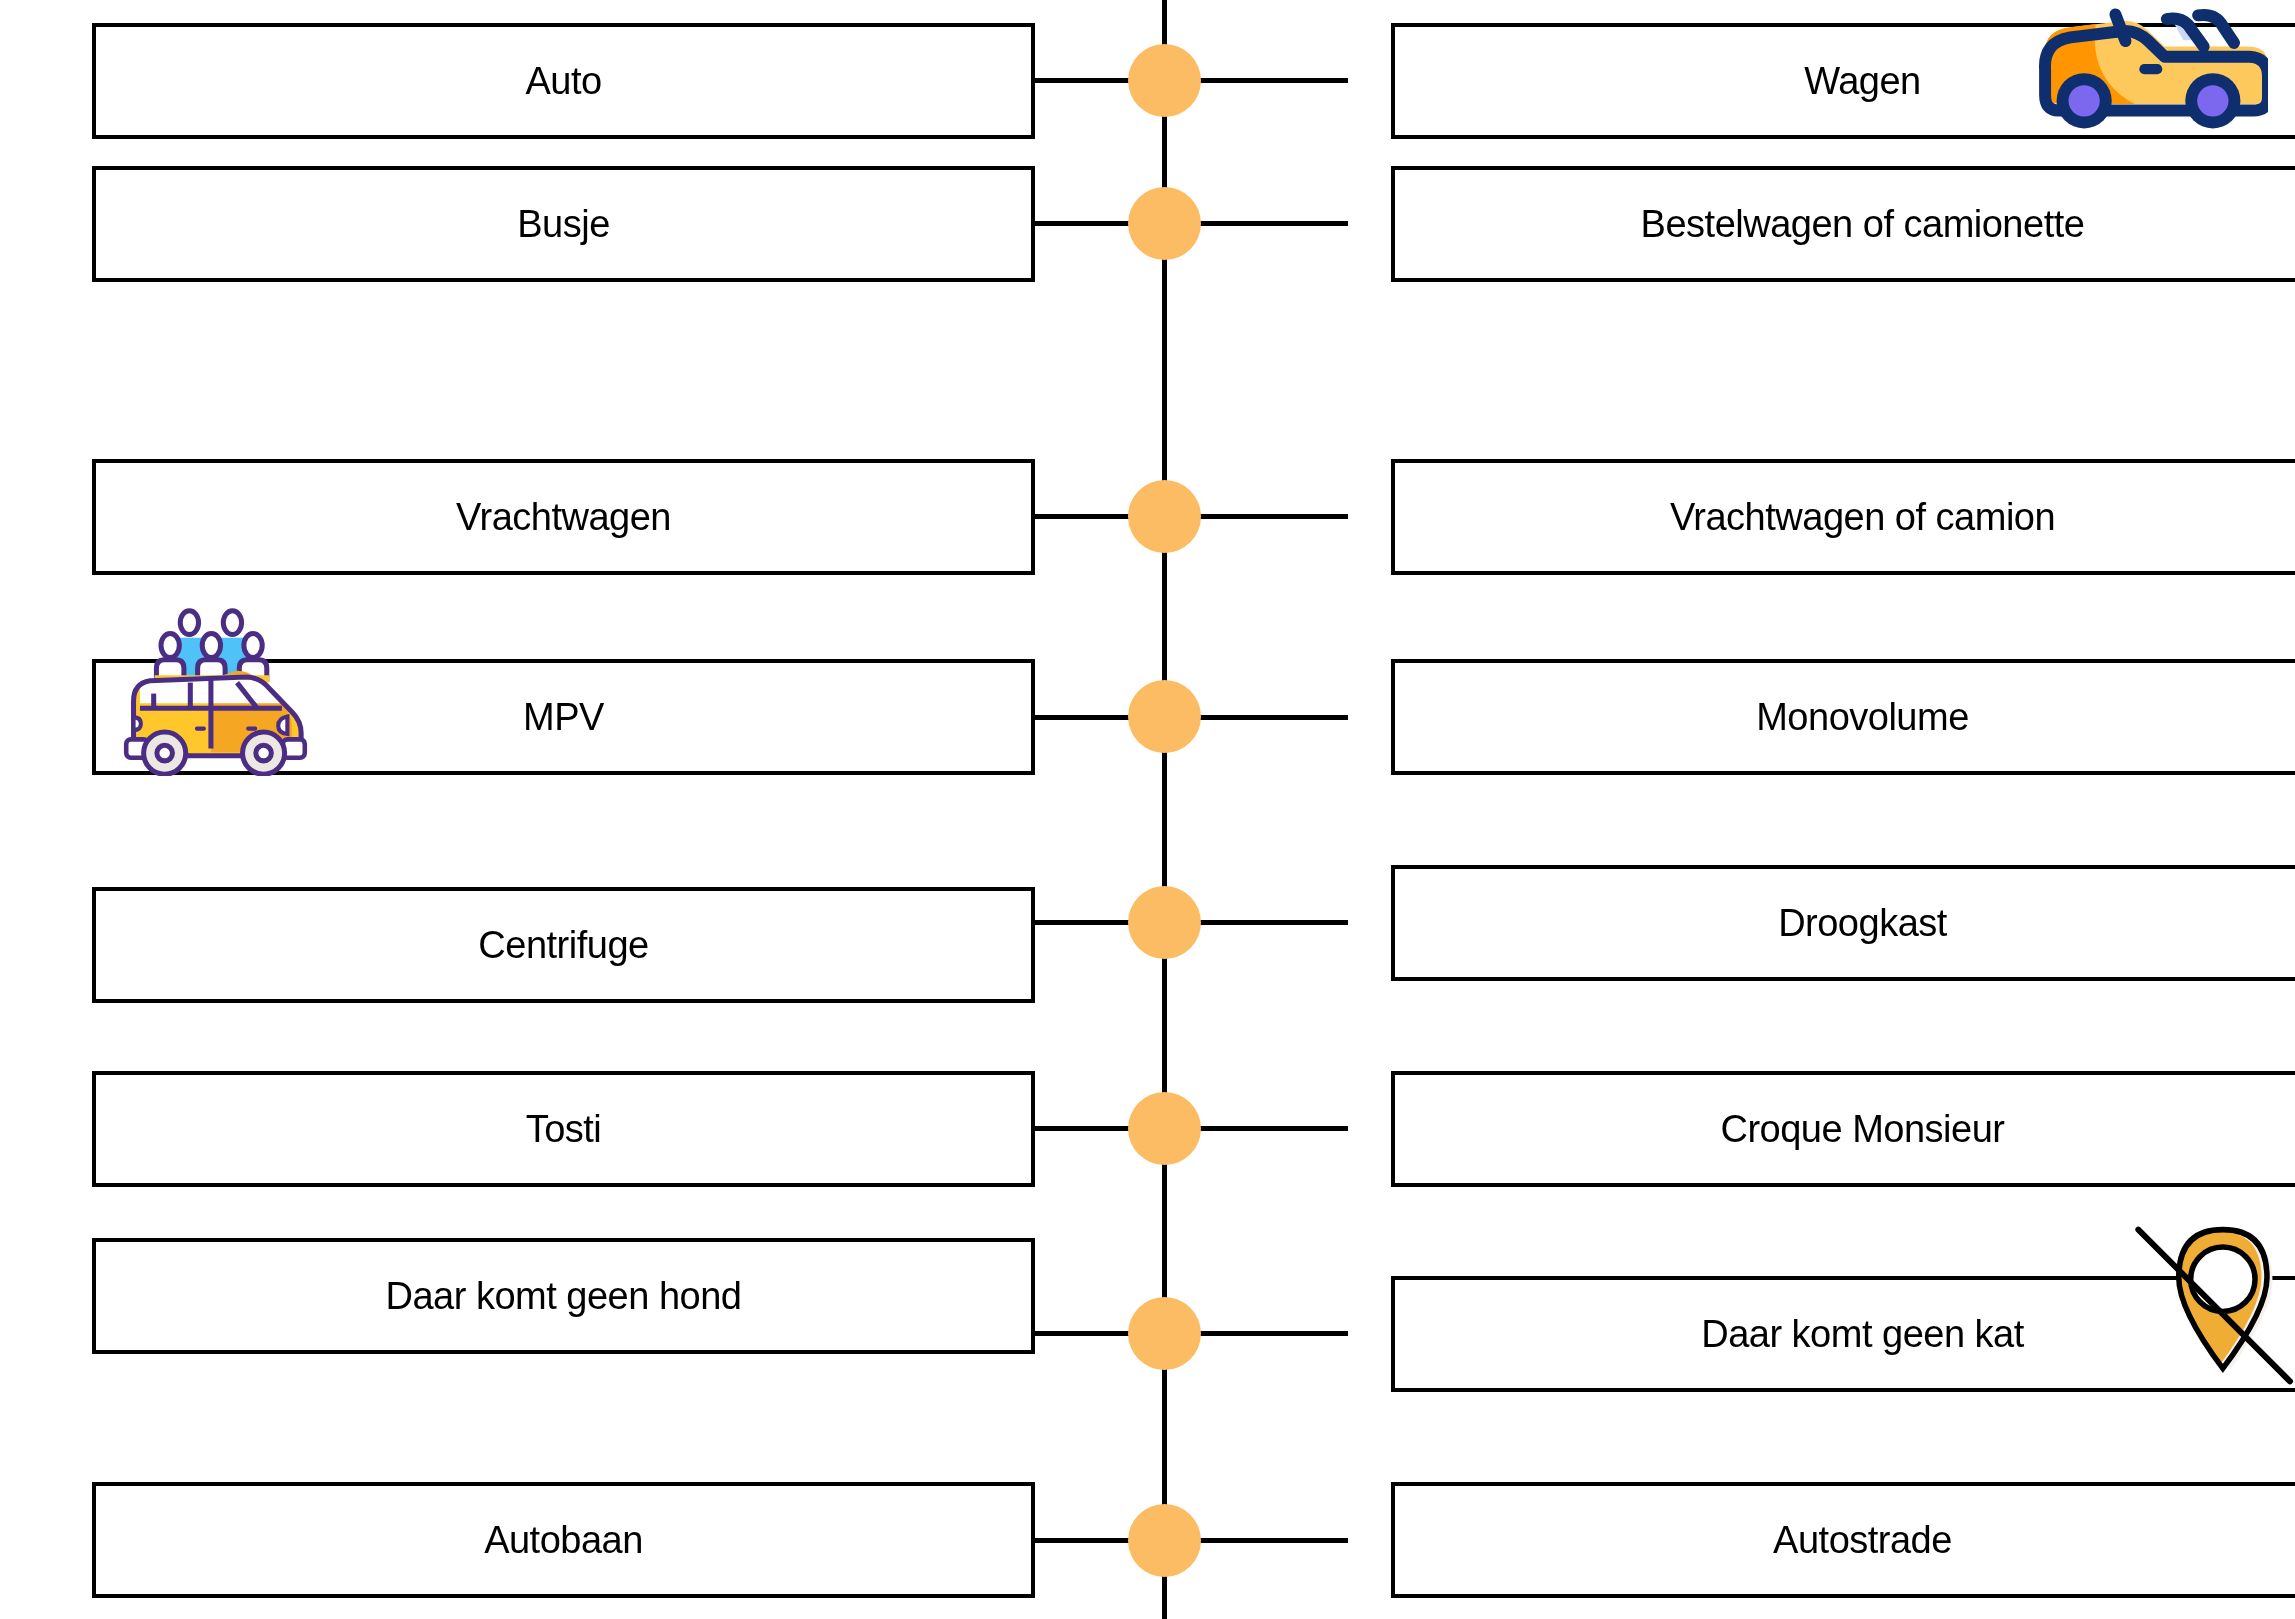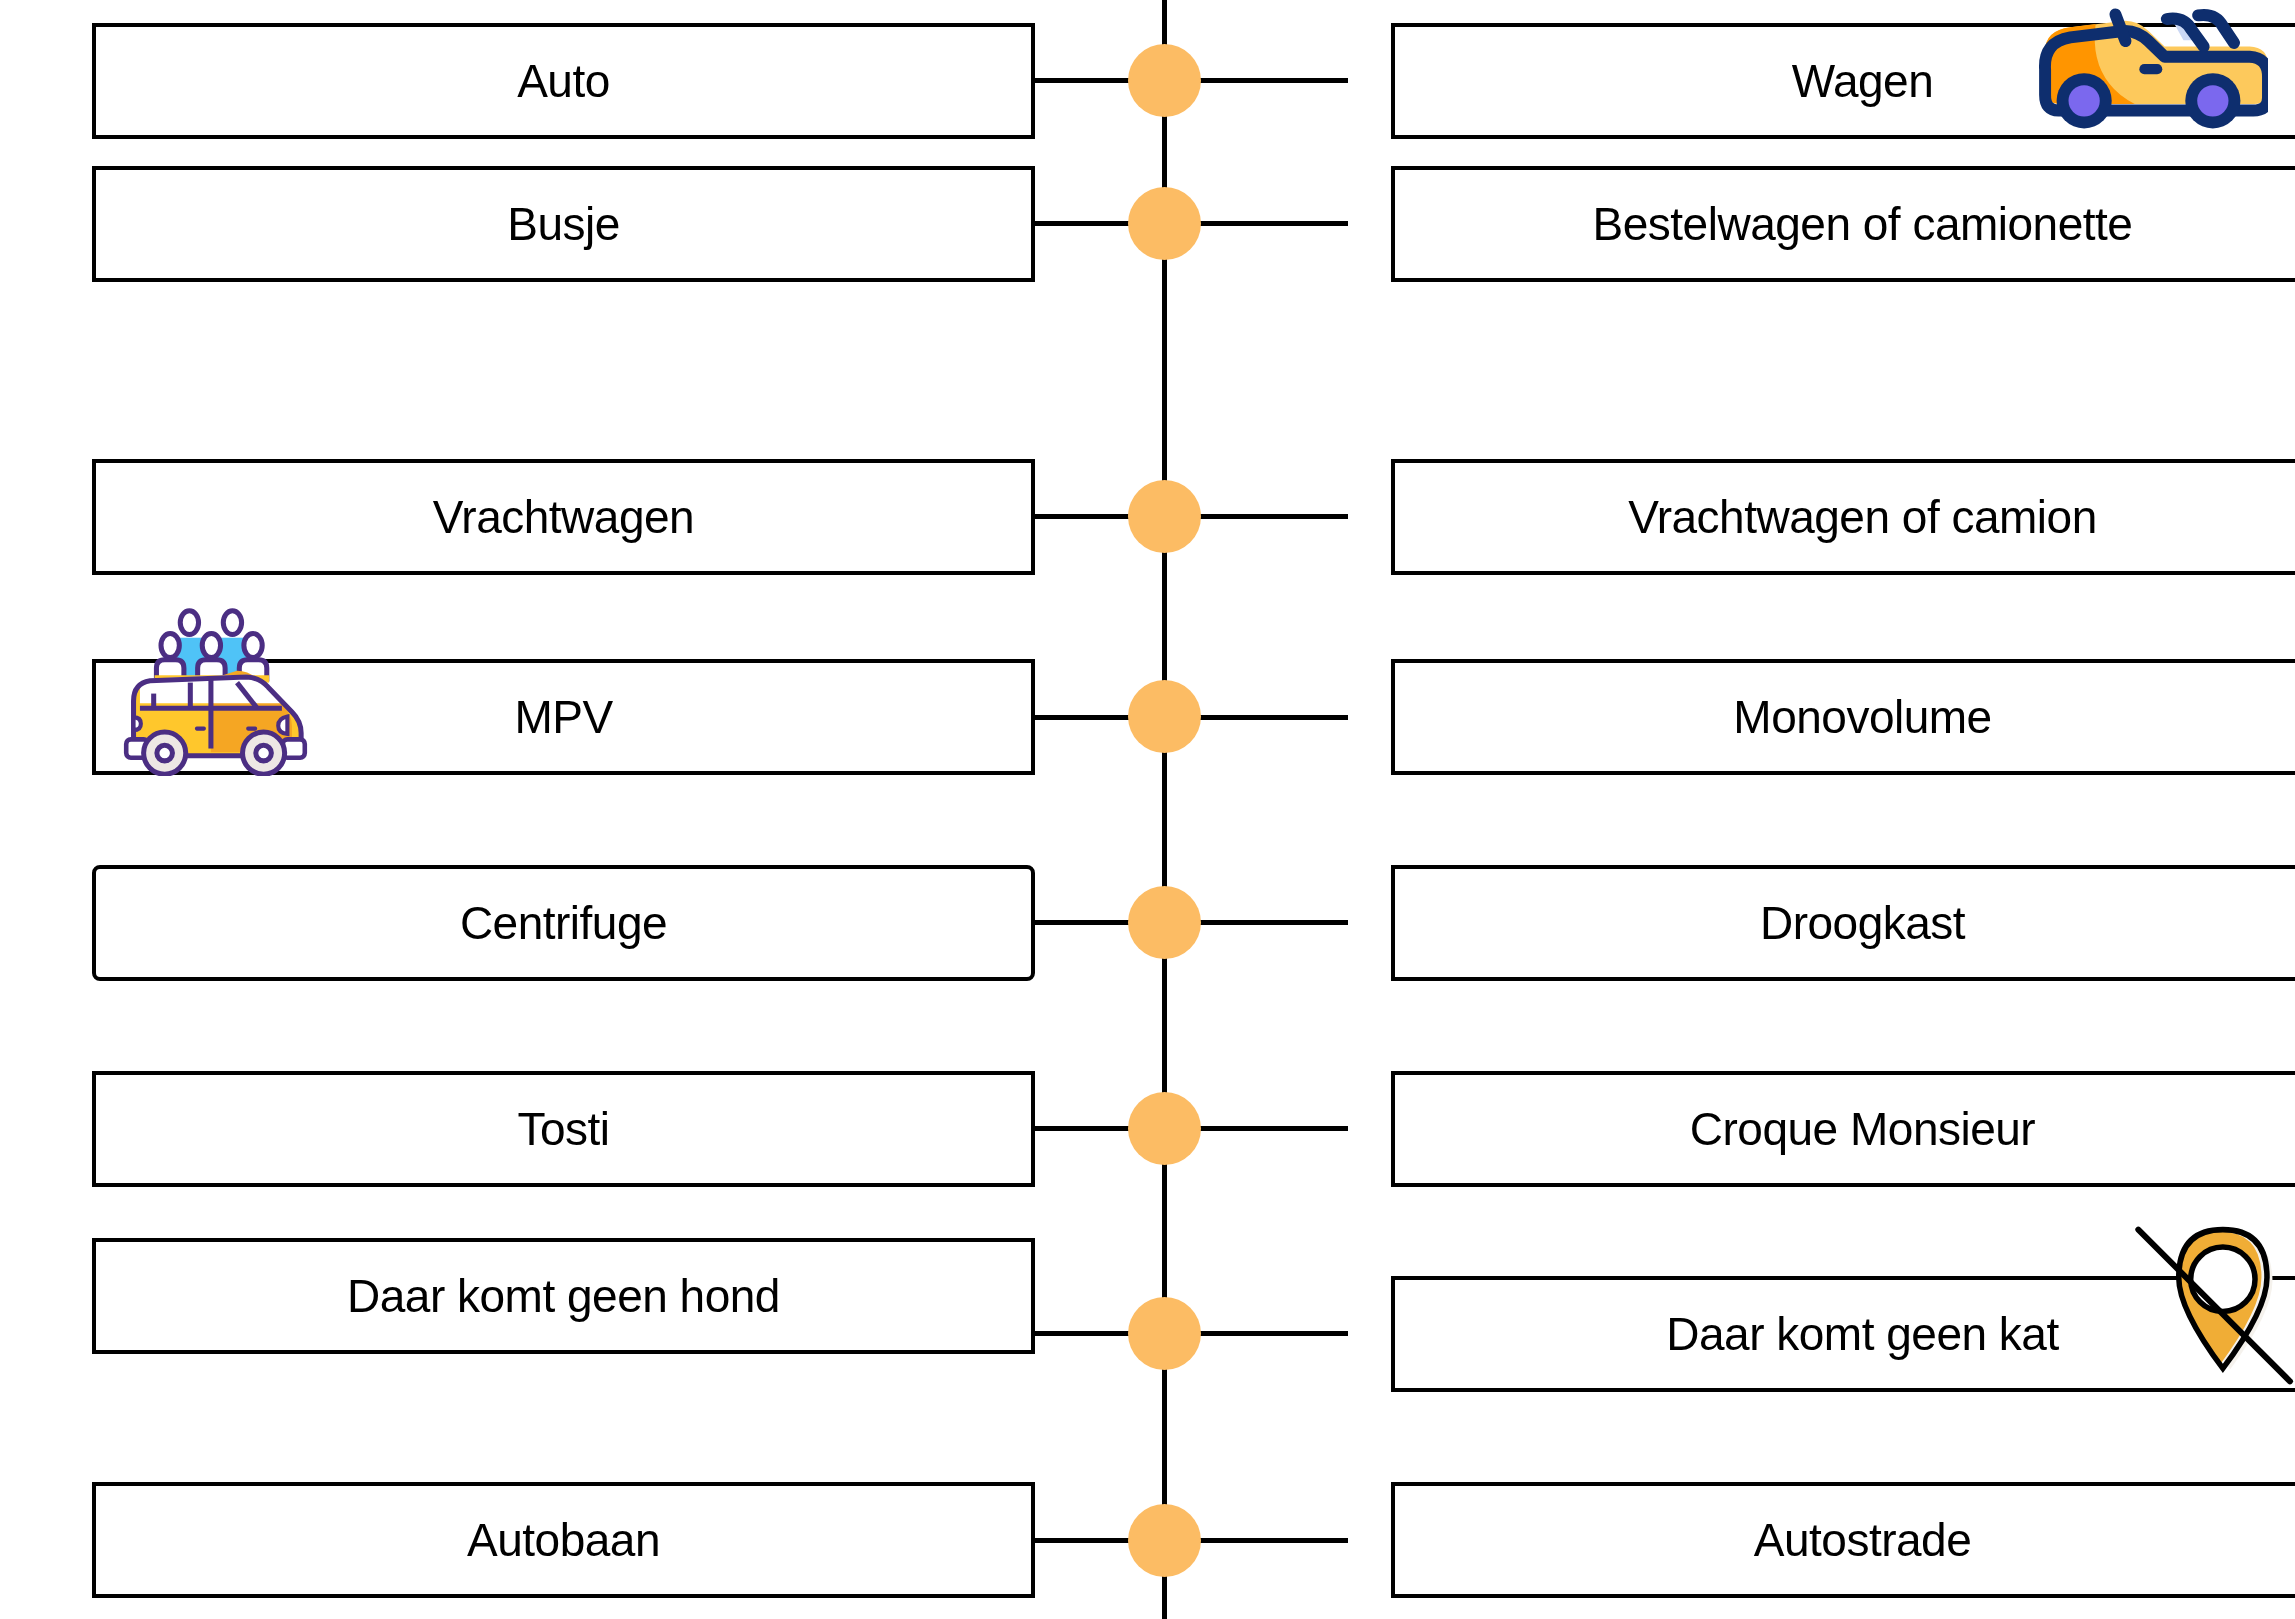--- a/index.html
+++ b/index.html
@@ -44,21 +44,21 @@
     border: 4.6px solid #000000;
     display: flex;
     align-items: center;
     justify-content: center;
     z-index: 3;
   }
   .box-left  { left: 92px;  width: 943px; }
   .box-right { left: 1347px; width: 943px; margin-left: 44px; }
 
   .box-label {
-    font-size: 46px;
+    font-size: 38px;
     line-height: 1;
     color: #000000;
     white-space: nowrap;
     font-family: "Liberation Sans", sans-serif;
     letter-spacing: -0.5px;
   }
 
   
   .connector {
     position: absolute;
@@ -135,21 +135,21 @@
     </div>
     <div class="connector connector-left" style="top:715px;"></div>
     <div class="node" style="left:1128px; top:680px;"></div>
     <div class="connector connector-right" style="top:715px;"></div>
     <div class="box box-right" style="top:659px;">
       <span class="box-label">Monovolume</span>
     </div>
   </div>
 
   <div class="row" style="top:0px;">
-    <div class="box box-left" style="top:865px;border-radius:8px;">
+    <div class="box box-left" style="top:887px;">
       <span class="box-label">Centrifuge</span>
     </div>
     <div class="connector connector-left" style="top:920px;"></div>
     <div class="node" style="left:1128px; top:886px;"></div>
     <div class="connector connector-right" style="top:920px;"></div>
     <div class="box box-right" style="top:865px;">
       <span class="box-label">Droogkast</span>
     </div>
   </div>
 

